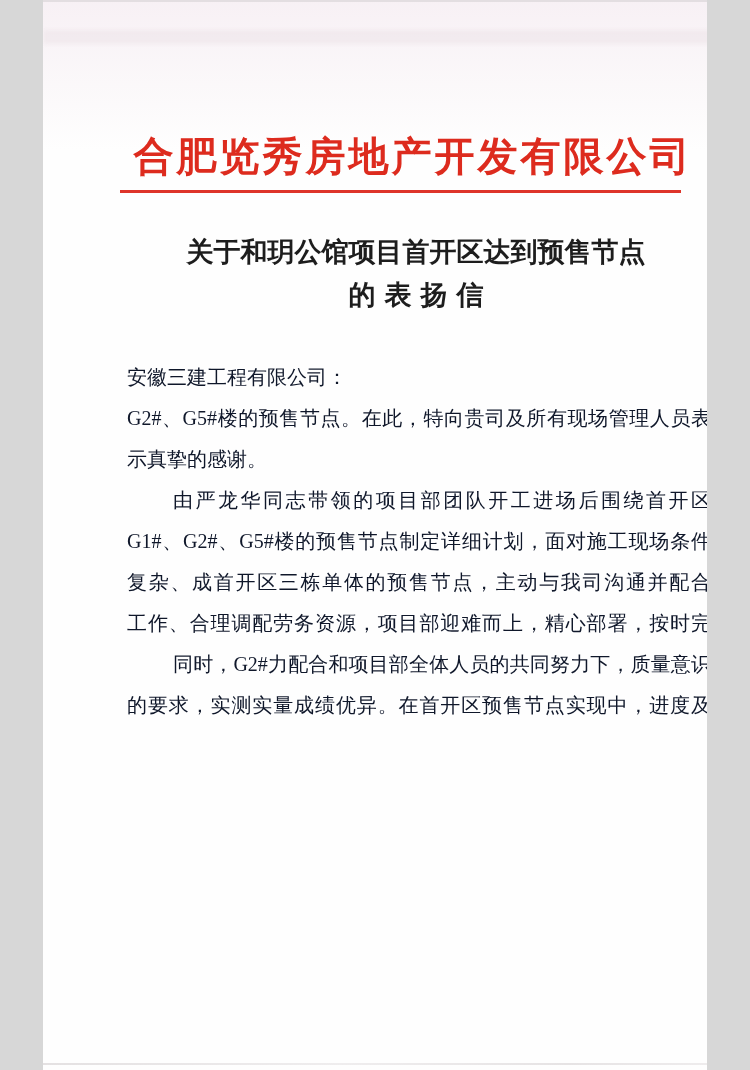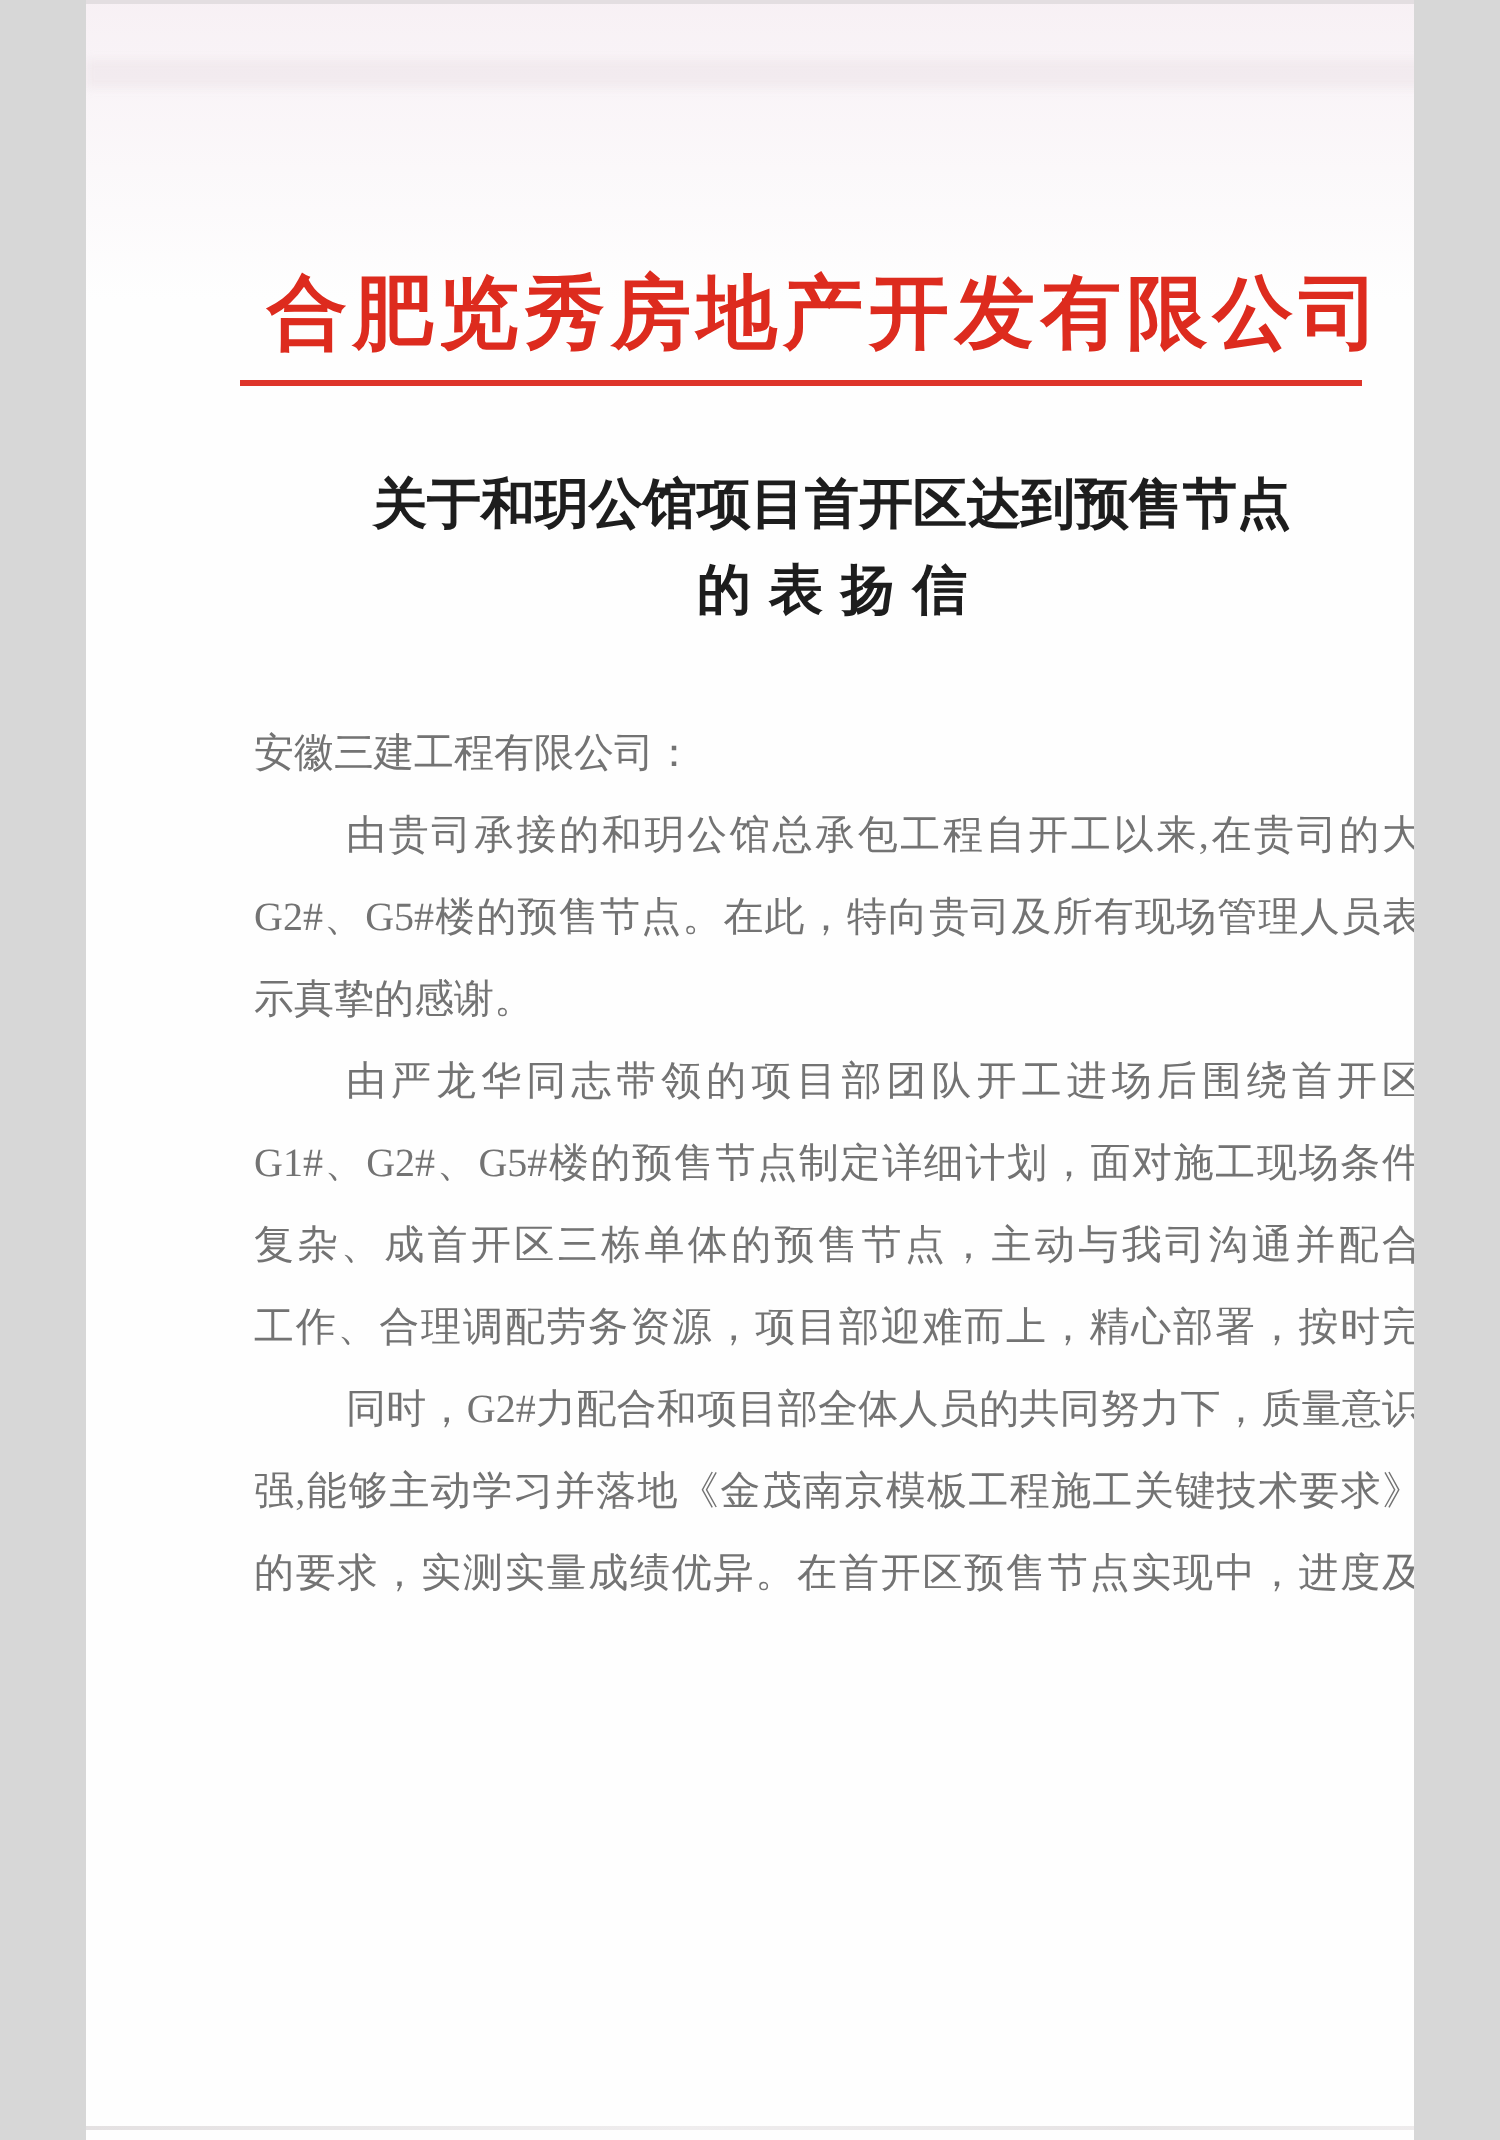--- a/index.html
+++ b/index.html
@@ -63,21 +63,21 @@
     line-height: 43px;
   }
   .doc-title .title-line2 {
     letter-spacing: 9px;
     text-indent: 9px;
   }
   .letter-body {
     position: absolute;
     left: 84px; top: 357px;
     width: 584px;
-    color: #737373;
+    color: #0f172a;
     font-size: 20px;
     line-height: 41px;
   }
   .body-line {
     height: 41px;
     text-align: justify;
     text-align-last: justify;
     text-justify: inter-character;
     white-space: nowrap;
   }
@@ -106,25 +106,23 @@
 
   <div class="red-rule"></div>
 
   <div class="doc-title">
     <div class="title-line1">关于和玥公馆项目首开区达到预售节点</div>
     <div class="title-line2">的表扬信</div>
   </div>
 
   <div class="letter-body">
     <div class="body-line salutation">安徽三建工程有限公司：</div>
-    <div class="body-line para-start">由贵司承接的和玥公馆总承包工程自开工以来,在贵司的大</div>
     <div class="body-line">G2#、G5#楼的预售节点。在此，特向贵司及所有现场管理人员表</div>
     <div class="body-line para-end">示真挚的感谢。</div>
     <div class="body-line para-start">由严龙华同志带领的项目部团队开工进场后围绕首开区</div>
     <div class="body-line">G1#、G2#、G5#楼的预售节点制定详细计划，面对施工现场条件</div>
     <div class="body-line">复杂、成首开区三栋单体的预售节点，主动与我司沟通并配合</div>
     <div class="body-line">工作、合理调配劳务资源，项目部迎难而上，精心部署，按时完</div>
     <div class="body-line para-start">同时，G2#力配合和项目部全体人员的共同努力下，质量意识</div>
-    <div class="body-line">强,能够主动学习并落地《金茂南京模板工程施工关键技术要求》</div>
     <div class="body-line">的要求，实测实量成绩优异。在首开区预售节点实现中，进度及</div>
   </div>
 
 </div>
 
 </body></html>

